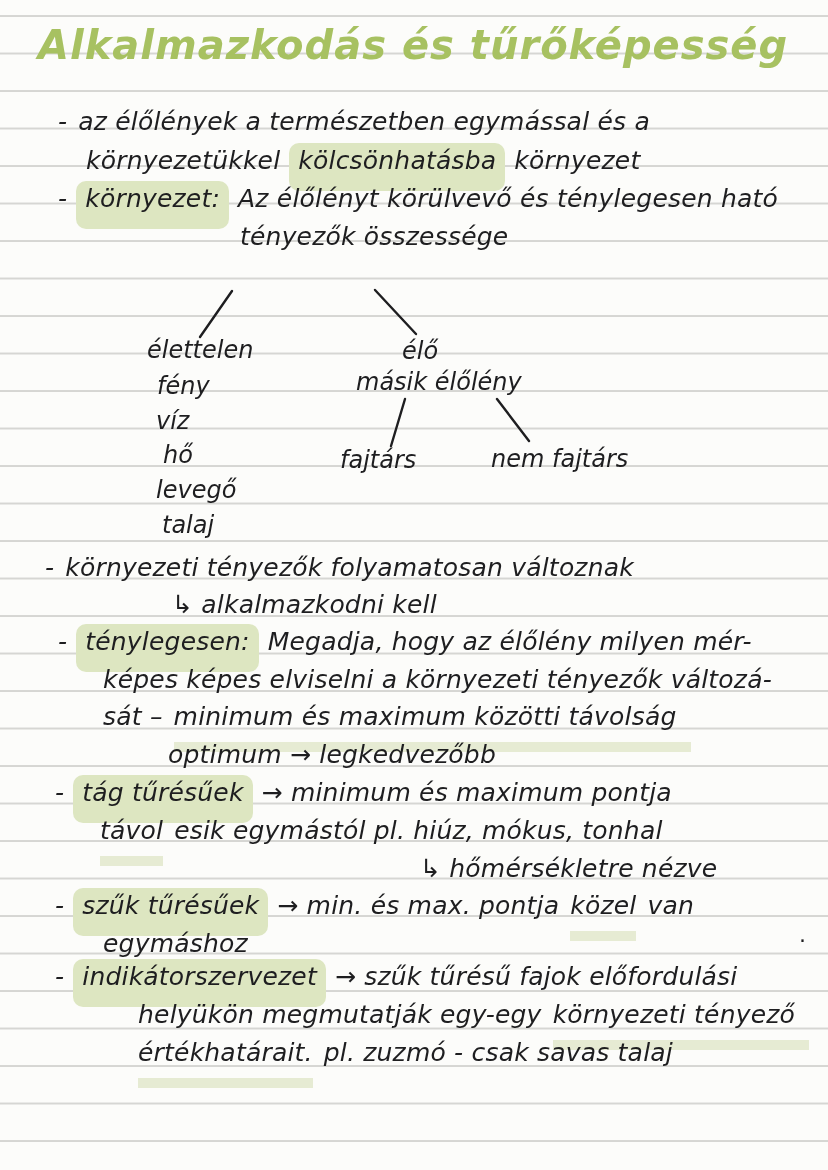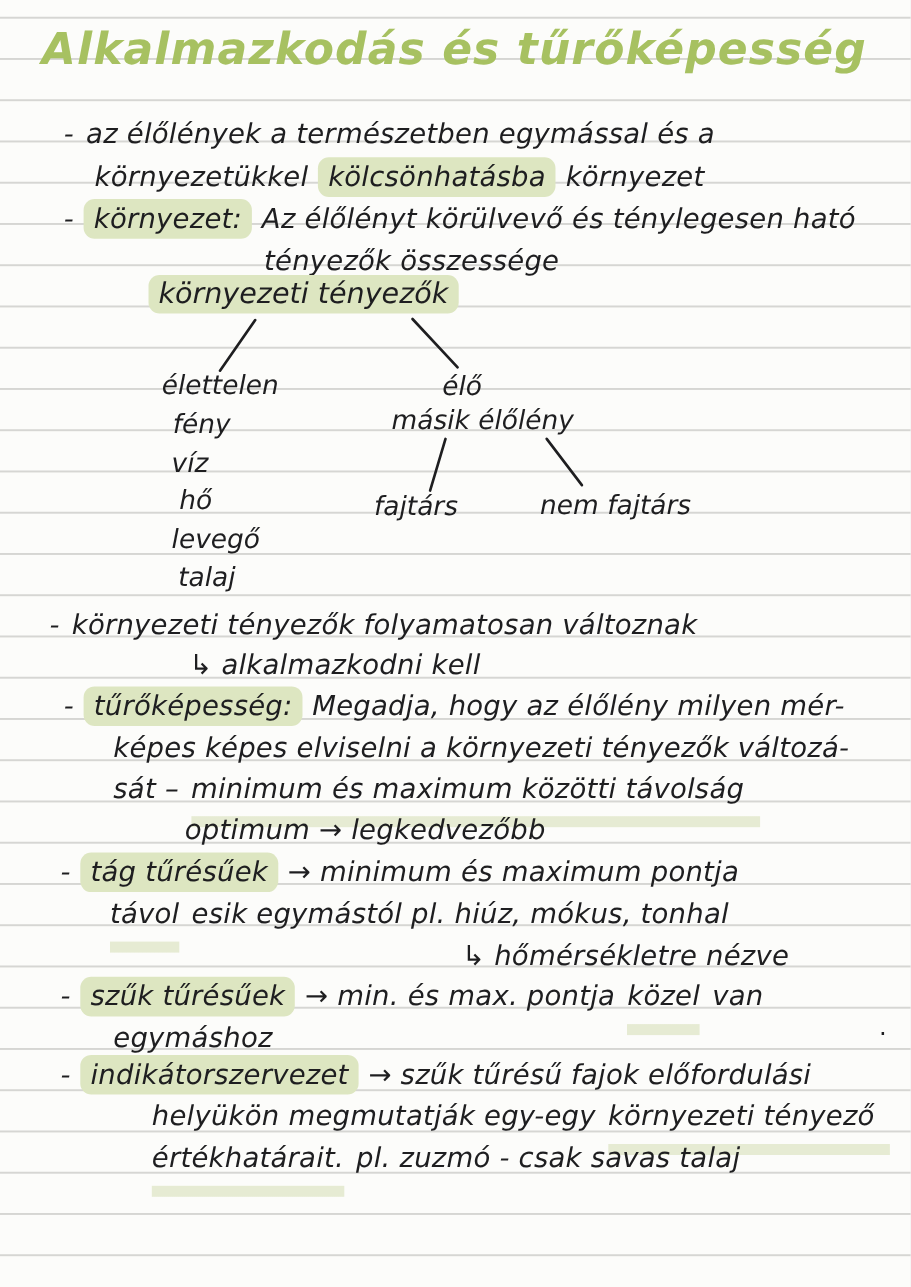--- a/index.html
+++ b/index.html
@@ -41,21 +41,21 @@
     gap:11px;
     font-size:25px;
     line-height:1.25;
     white-space:nowrap;
     letter-spacing:.2px;
   }
   .dash{flex:none;}
   .hl{
     background:var(--c-pill);
     border-radius:10px;
-    padding:2px 9px 3px;
+    padding:2px 9px 15px;
     margin:-2px -2px -3px;
     font-style:italic;
   }
   .uhl{
     background-image:linear-gradient(var(--c-uhl), var(--c-uhl));
     background-size:100% 10px;
     background-position:0 100%;
     background-repeat:no-repeat;
     padding-bottom:20px;
   }
@@ -94,23 +94,20 @@
 
   <div class="line" style="left:58px;top:183px">
     <span class="dash">-</span>
     <span class="hl">környezet:</span>
     <span>Az élőlényt körülvevő és ténylegesen ható</span>
   </div>
   <div class="line" style="left:240px;top:221px">
     <span>tényezők összessége</span>
   </div>
 
-  <div class="tree-node tree-root" style="left:137px;top:252px">
-    <span class="hl">környezeti tényezők</span>
-  </div>
 
   <svg class="connectors" width="828" height="1170" viewBox="0 0 828 1170">
     <line x1="232" y1="291" x2="200" y2="337" stroke="#1e1e20" stroke-width="2.4" stroke-linecap="round"></line>
     <line x1="375" y1="290" x2="416" y2="334" stroke="#1e1e20" stroke-width="2.4" stroke-linecap="round"></line>
     <line x1="405" y1="399" x2="391" y2="446" stroke="#1e1e20" stroke-width="2.4" stroke-linecap="round"></line>
     <line x1="497" y1="399" x2="529" y2="441" stroke="#1e1e20" stroke-width="2.4" stroke-linecap="round"></line>
   </svg>
 
   <div class="tree-node" style="left:147px;top:336px">élettelen</div>
   <div class="tree-node" style="left:157px;top:372px">fény</div>
@@ -127,21 +124,21 @@
   <div class="line" style="left:45px;top:552px">
     <span class="dash">-</span>
     <span>környezeti tényezők folyamatosan változnak</span>
   </div>
   <div class="line" style="left:172px;top:589px">
     <span>↳ alkalmazkodni kell</span>
   </div>
 
   <div class="line" style="left:58px;top:626px">
     <span class="dash">-</span>
-    <span class="hl">tűrőképesség:</span>
+    <span class="hl">ténylegesen:</span>
     <span>Megadja, hogy az élőlény milyen mér-</span>
   </div>
   <div class="line" style="left:103px;top:664px">
     <span>képes képes elviselni a környezeti tényezők változá-</span>
   </div>
   <div class="line" style="left:103px;top:701px">
     <span>sát –</span>
     <span class="uhl stretch">minimum és maximum közötti távolság</span>
   </div>
   <div class="line" style="left:168px;top:739px">

